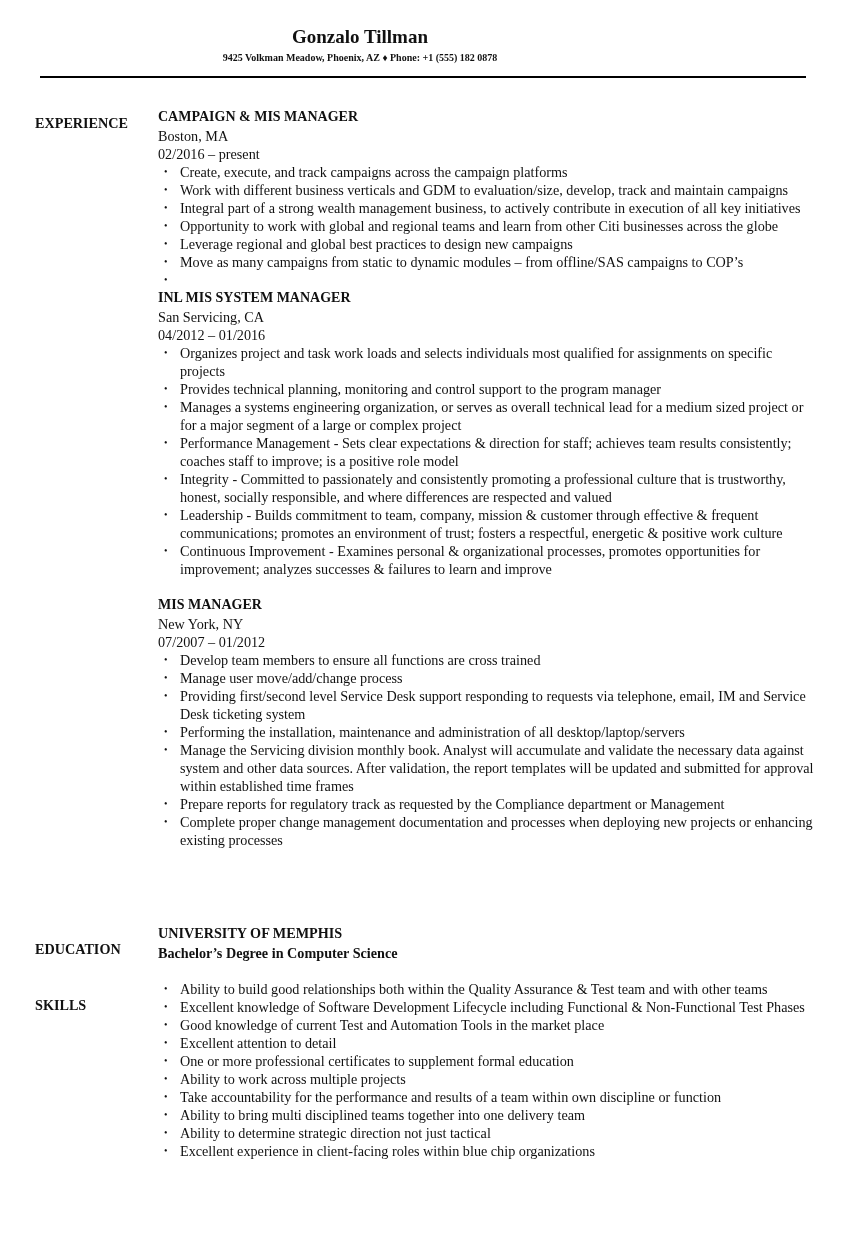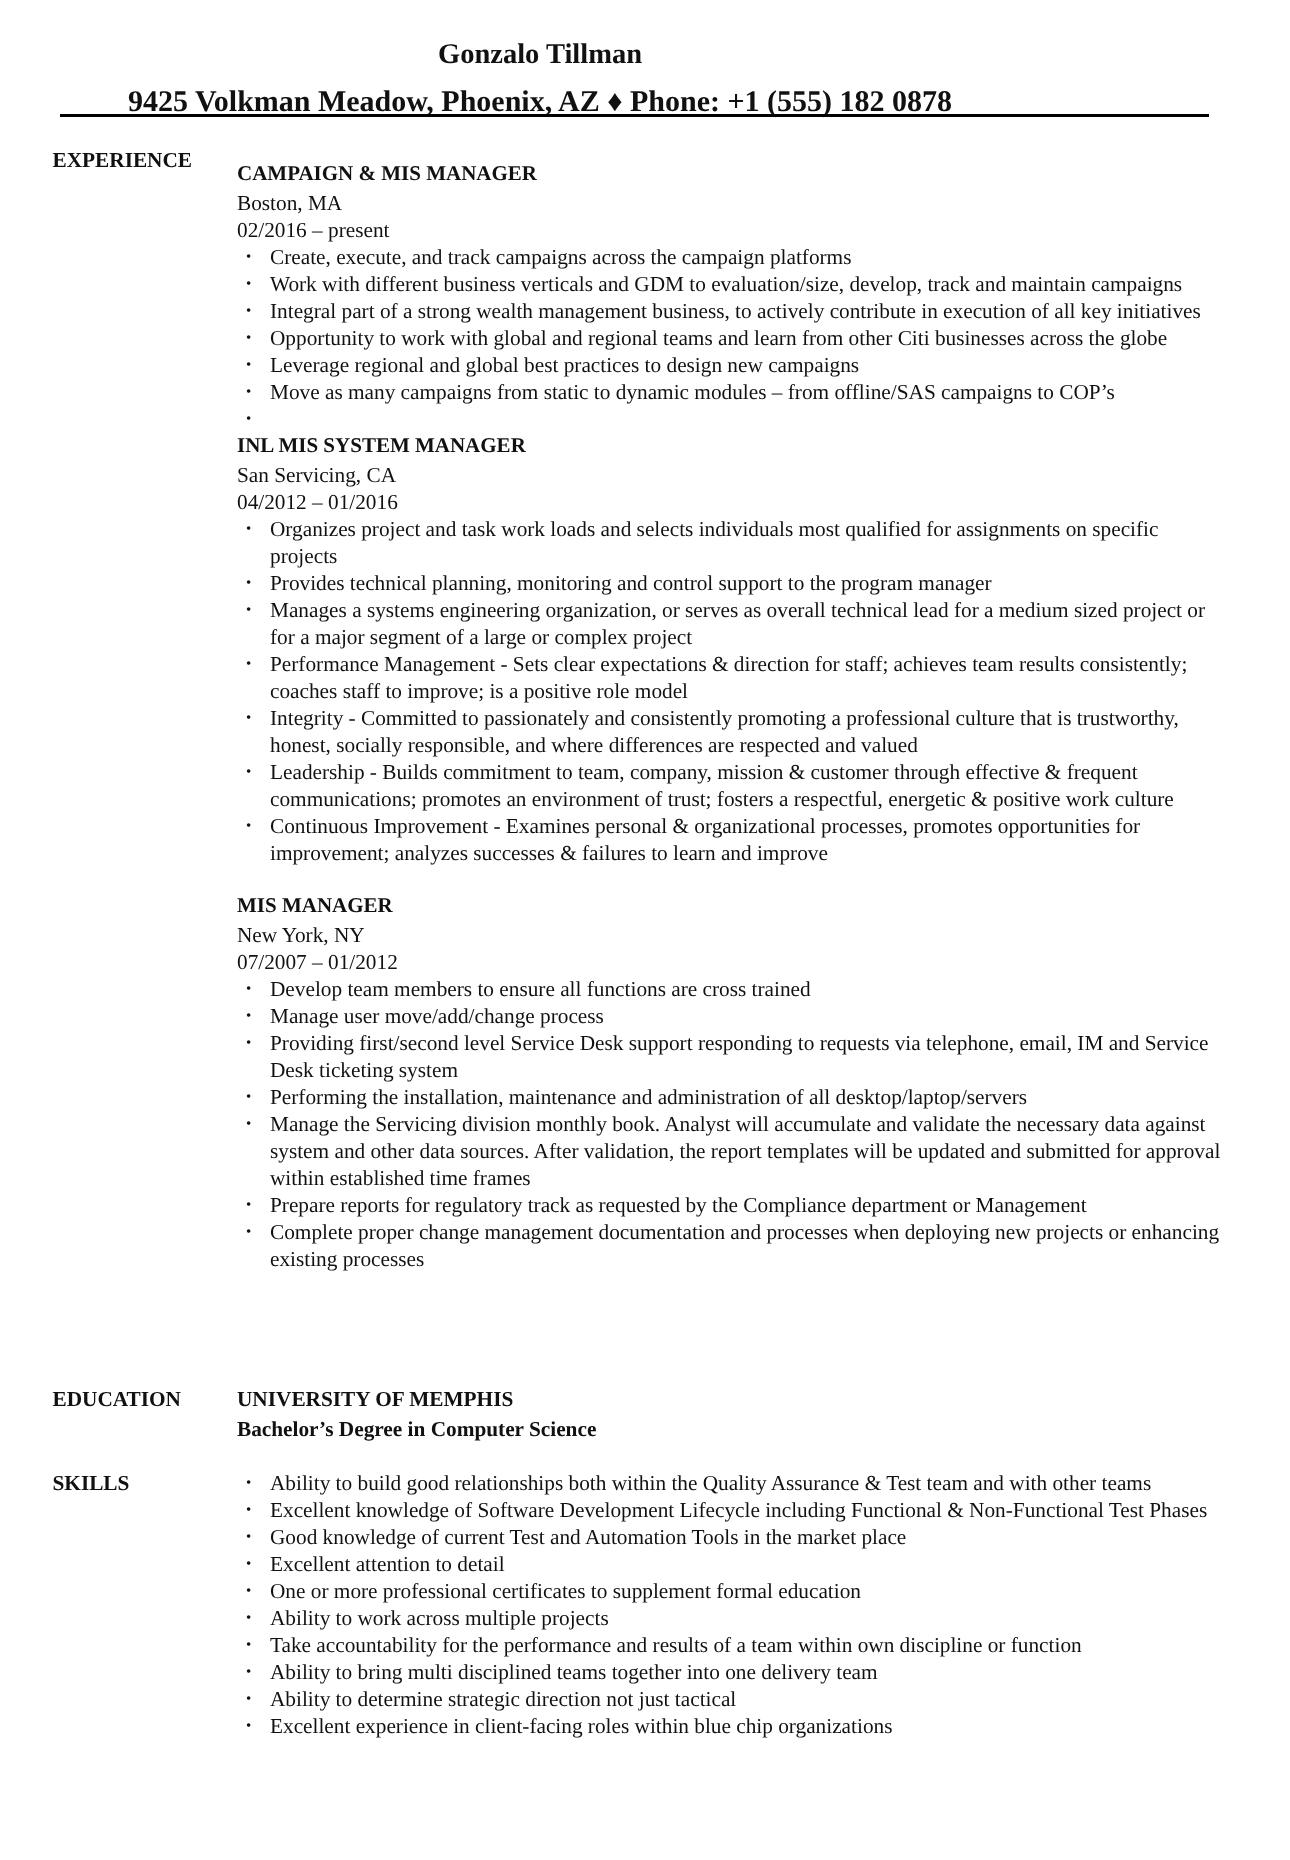--- a/index.html
+++ b/index.html
@@ -3,25 +3,25 @@
   <meta charset="utf-8">
   <style>
     html, body { margin: 0; padding: 0; background: #ffffff; }
     body {
       width: 860px; height: 1240px; position: relative; overflow: hidden;
       font-family: "Liberation Serif", "DejaVu Serif", serif;
       color: #111111; font-size: 14.2px; line-height: 18px;
     }
     .header { position: absolute; left: 0; top: 25px; width: 720px; text-align: center; }
     .name { font-size: 19px; font-weight: bold; line-height: 24px; }
-    .contact { margin-top: 10px; font-size: 20px; font-weight: bold; line-height: 18px; }
+    .contact { font-size: 10px; font-weight: bold; line-height: 18px; }
     .rule { position: absolute; left: 40px; top: 76px; width: 766px; height: 2px; background: #000; }
     .section { position: absolute; left: 0; width: 860px; }
     .sec-label {
-      position: absolute; left: 35px; top: 0;
+      position: absolute; left: 35px; top: 16px;
       font-weight: bold; font-size: 14.2px; text-transform: uppercase;
     }
     .sec-body { position: absolute; left: 158px; top: 0; width: 660px; }
     .job { margin-bottom: 18px; }
     .job-title { font-weight: bold; text-transform: uppercase; font-size: 14px; line-height: 18px; margin-top: 10px; }
     .job-loc { font-weight: normal; line-height: 18px; margin-top: 1px; }
     .job-dates { line-height: 18px; }
     ul { margin: 0; padding: 0; list-style: none; }
     li { position: relative; padding-left: 22px; line-height: 18px; }
     li .bullet { position: absolute; left: 6px; top: 0; font-size: 10px; }

